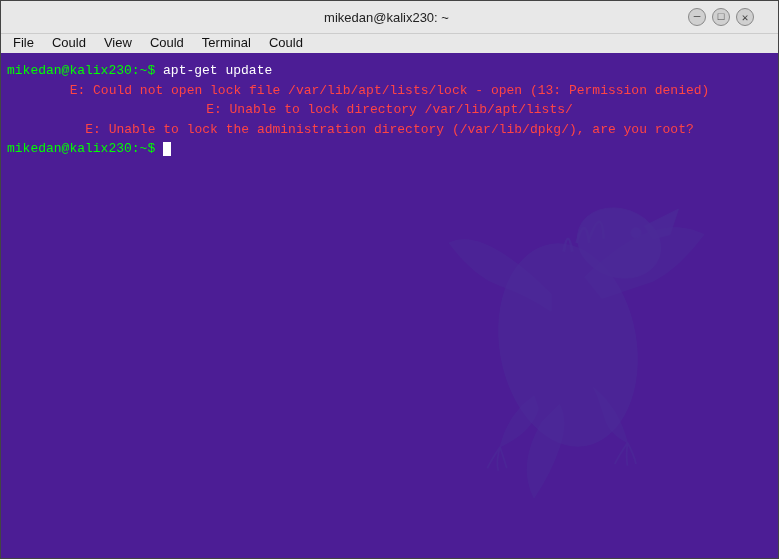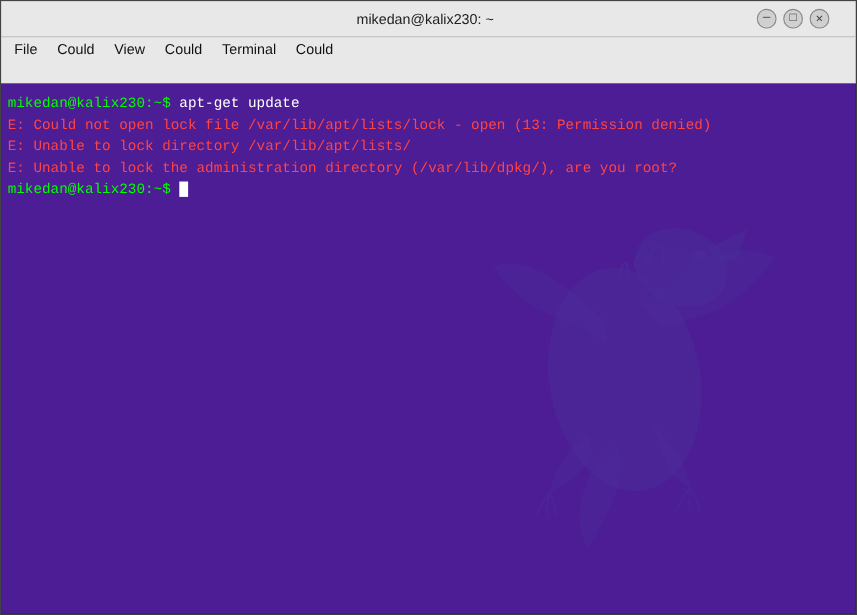--- a/index.html
+++ b/index.html
@@ -55,24 +55,24 @@
       display: flex;
       align-items: center;
       justify-content: center;
       cursor: pointer;
       font-size: 11px;
       color: #444;
     }
 
     
     .menubar {
-      height: 43px;
+      height: 20px;
       background: #e8e8e8;
       display: flex;
-      align-items: flex-start;
+      align-items: flex-end;
       padding: 0 4px;
       gap: 2px;
       border-top: 1px solid #ccc;
       flex-shrink: 0;
     }
 
     .menu-item {
       font-family: Arial, sans-serif;
       font-size: 13px;
       color: #111;
@@ -112,20 +112,21 @@
     .line-prompt {
       color: #00ff00;
     }
 
     .line-command {
       color: #ffffff;
     }
 
     .line-error {
       color: #ff4444;
+      text-align: center;
     }
 
     .cursor {
       display: inline-block;
       width: 8px;
       height: 14px;
       background: #ffffff;
       vertical-align: text-bottom;
       animation: blink 1s step-end infinite;
     }

